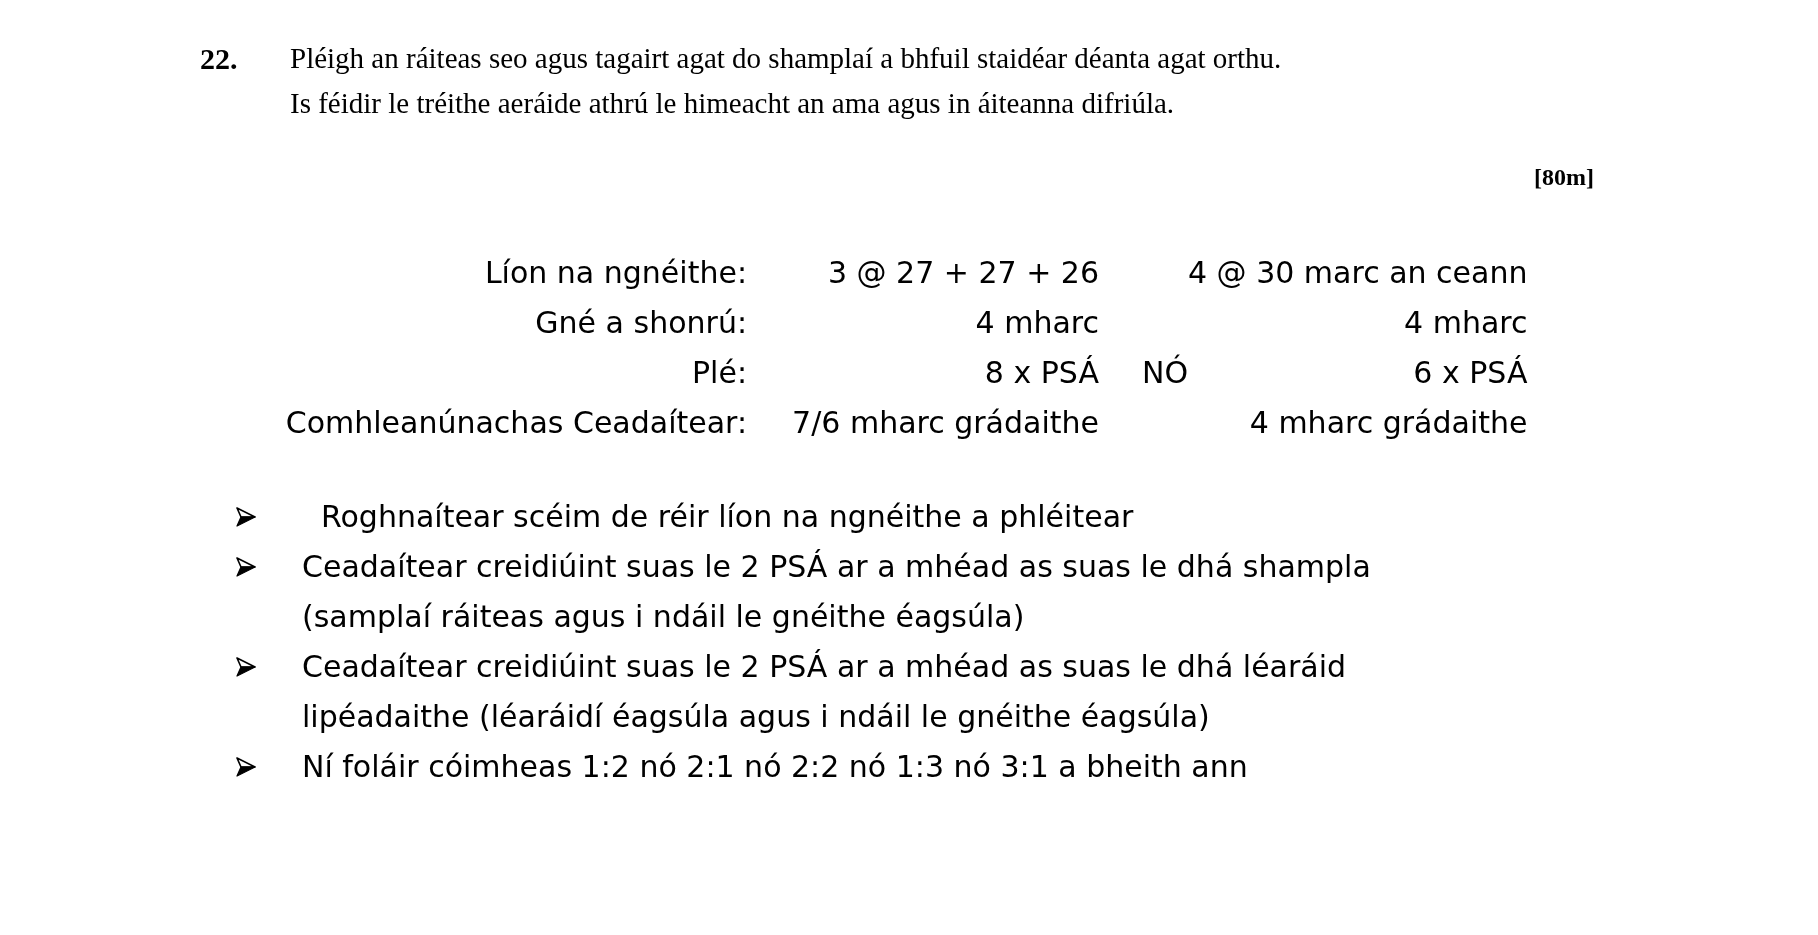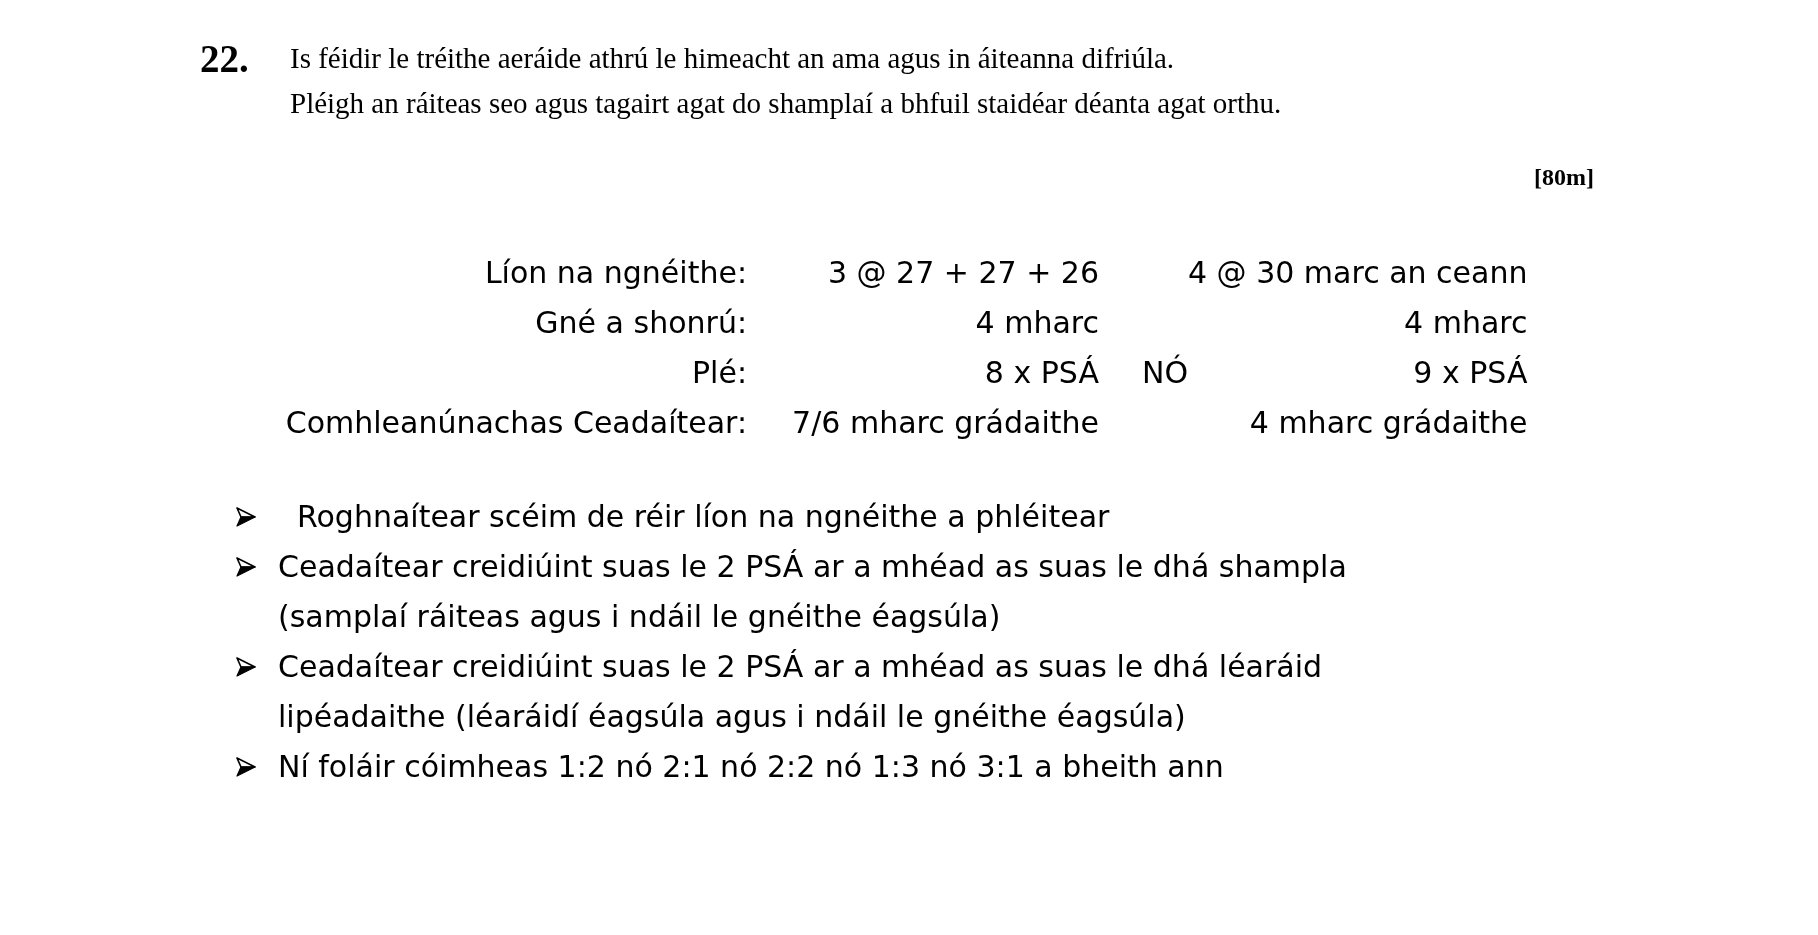--- a/index.html
+++ b/index.html
@@ -13,21 +13,21 @@
     overflow: hidden;
   }
 
   
   .question-number {
     position: absolute;
     left: 200px;
     top: 36px;
     font-family: "Liberation Serif", serif;
     font-weight: bold;
-    font-size: 39px;
+    font-size: 30px;
     line-height: 45px;
   }
   .question-text {
     position: absolute;
     left: 290px;
     top: 36px;
     font-family: "Liberation Serif", serif;
     font-size: 29px;
     line-height: 45px;
   }
@@ -56,57 +56,57 @@
   .scheme-cell { white-space: nowrap; }
 
   
   .notes-list {
     position: absolute;
     left: 233px;
     top: 492px;
     font-size: 30px;
     line-height: 50px;
   }
-  .note-item { display: flex; align-items: flex-start; }
+  .note-item { display: flex; align-items: flex-start; gap: 24px; }
   .note-marker {
     flex: 0 0 45px;
     width: 45px;
     padding-top: 13px;
   }
   .note-marker svg { display: block; }
   .note-lines { }
   .note-line { white-space: nowrap; }
   .extra-indent { padding-left: 19px; }
 </style>
 </head>
 <body>
 
 <div class="question-number">22.</div>
 <div class="question-text">
+  <div class="q-line">Pléigh an ráiteas seo agus tagairt agat do shamplaí a bhfuil staidéar déanta agat orthu.</div>
   <div class="q-line">Is féidir le tréithe aeráide athrú le himeacht an ama agus in áiteanna difriúla.</div>
-  <div class="q-line">Pléigh an ráiteas seo agus tagairt agat do shamplaí a bhfuil staidéar déanta agat orthu.</div>
 </div>
 <div class="marks-tag">[80m]</div>
 
 <div class="scheme-table">
 
   <div class="scheme-cell">Líon na ngnéithe:</div>
   <div class="scheme-cell">3 @ 27 + 27 + 26</div>
   <div class="scheme-cell"></div>
   <div class="scheme-cell">4 @ 30 marc an ceann</div>
 
   <div class="scheme-cell">Gné a shonrú:</div>
   <div class="scheme-cell">4 mharc</div>
   <div class="scheme-cell"></div>
   <div class="scheme-cell">4 mharc</div>
 
   <div class="scheme-cell">Plé:</div>
   <div class="scheme-cell">8 x PSÁ</div>
   <div class="scheme-cell">NÓ</div>
-  <div class="scheme-cell">9 x PSÁ</div>
+  <div class="scheme-cell">6 x PSÁ</div>
 
   <div class="scheme-cell">Comhleanúnachas Ceadaítear:</div>
   <div class="scheme-cell">7/6 mharc grádaithe</div>
   <div class="scheme-cell"></div>
   <div class="scheme-cell">4 mharc grádaithe</div>
 </div>
 
 <div class="notes-list">
 
   <div class="note-item">

